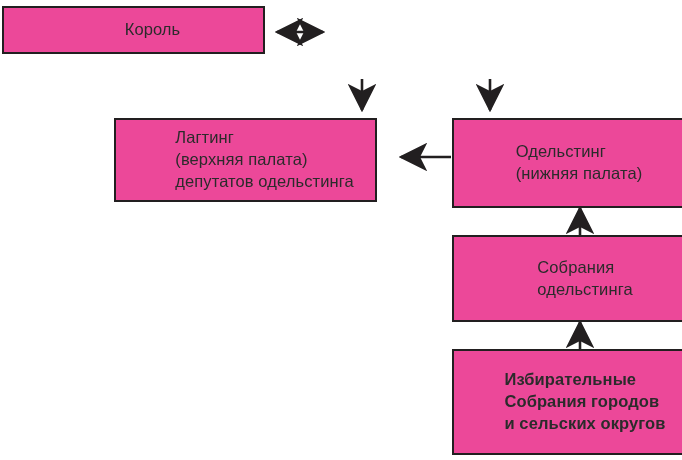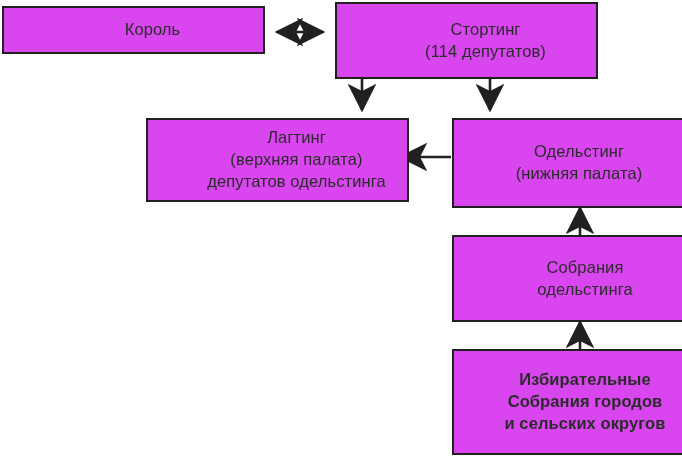--- a/index.html
+++ b/index.html
@@ -19,26 +19,25 @@
     position: absolute;
     top: 0;
     left: 0;
     width: 682px;
     height: 460px;
     display: block;
   }
   .node-box {
     position: absolute;
     box-sizing: border-box;
-    background: #d946ef;
+    background: #ec4899;
     border: 2.5px solid #221f20;
     display: flex;
     align-items: center;
     justify-content: center;
-    text-align: center;
     z-index: 2;
     padding-left: 38px;
   }
   .node-label {
     color: #2b2b2b;
     font-size: 16.5px;
     line-height: 1.32;
     letter-spacing: 0.1px;
     white-space: pre-line;
     padding: 0 6px;
@@ -85,26 +84,22 @@
 
     <g>
       <line x1="580" y1="349" x2="580" y2="322" stroke="#221f20" stroke-width="2.6" marker-end="url(#arrow-end)"></line>
     </g>
   </svg>
 
   <div class="node-box" style="left:2px; top:6px; width:263px; height:48px;">
     <span class="node-label">Король</span>
   </div>
 
-  <div class="node-box" style="left:335px; top:2px; width:263px; height:77px;">
-    <span class="node-label">Стортинг
-(114 депутатов)</span>
-  </div>
 
-  <div class="node-box" style="left:146px; top:118px; width:263px; height:84px;">
+  <div class="node-box" style="left:114px; top:118px; width:263px; height:84px;">
     <span class="node-label">Лагтинг
 (верхняя палата)
 депутатов одельстинга</span>
   </div>
 
   <div class="node-box bleed-right" style="left:452px; top:118px; width:232px; height:90px;">
     <span class="node-label" style="margin-right:18px;">Одельстинг
 (нижняя палата)</span>
   </div>
 

